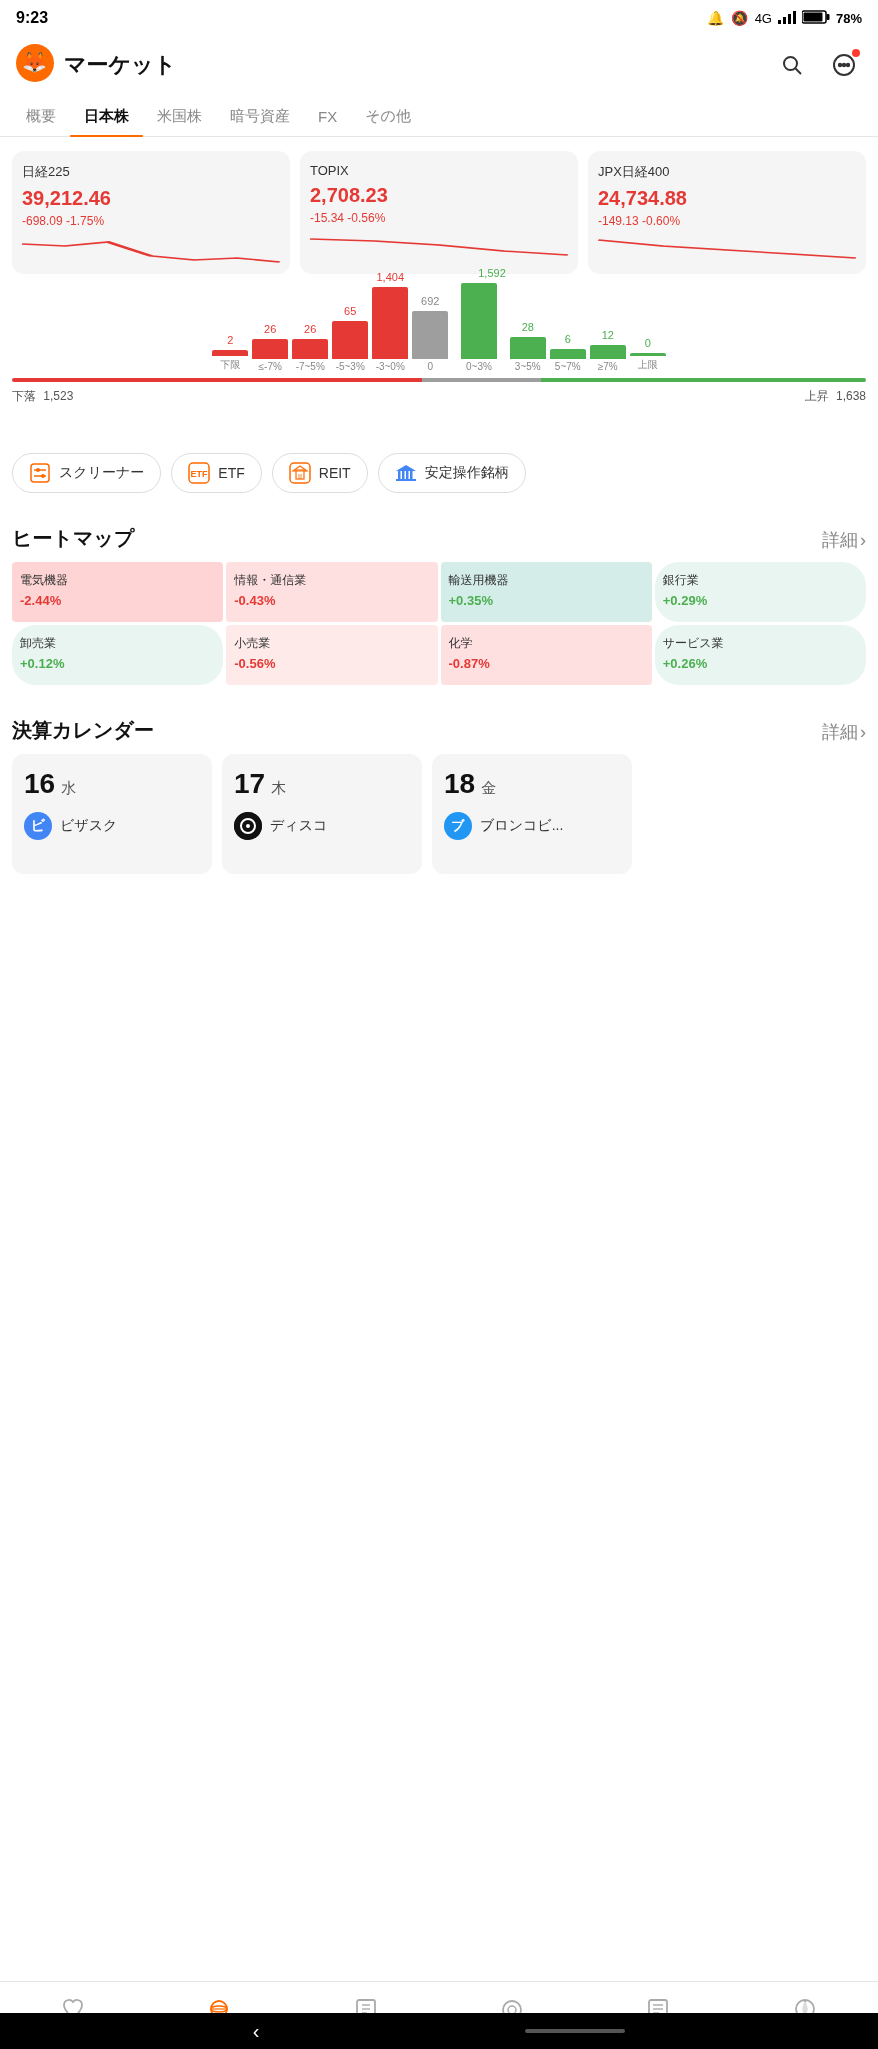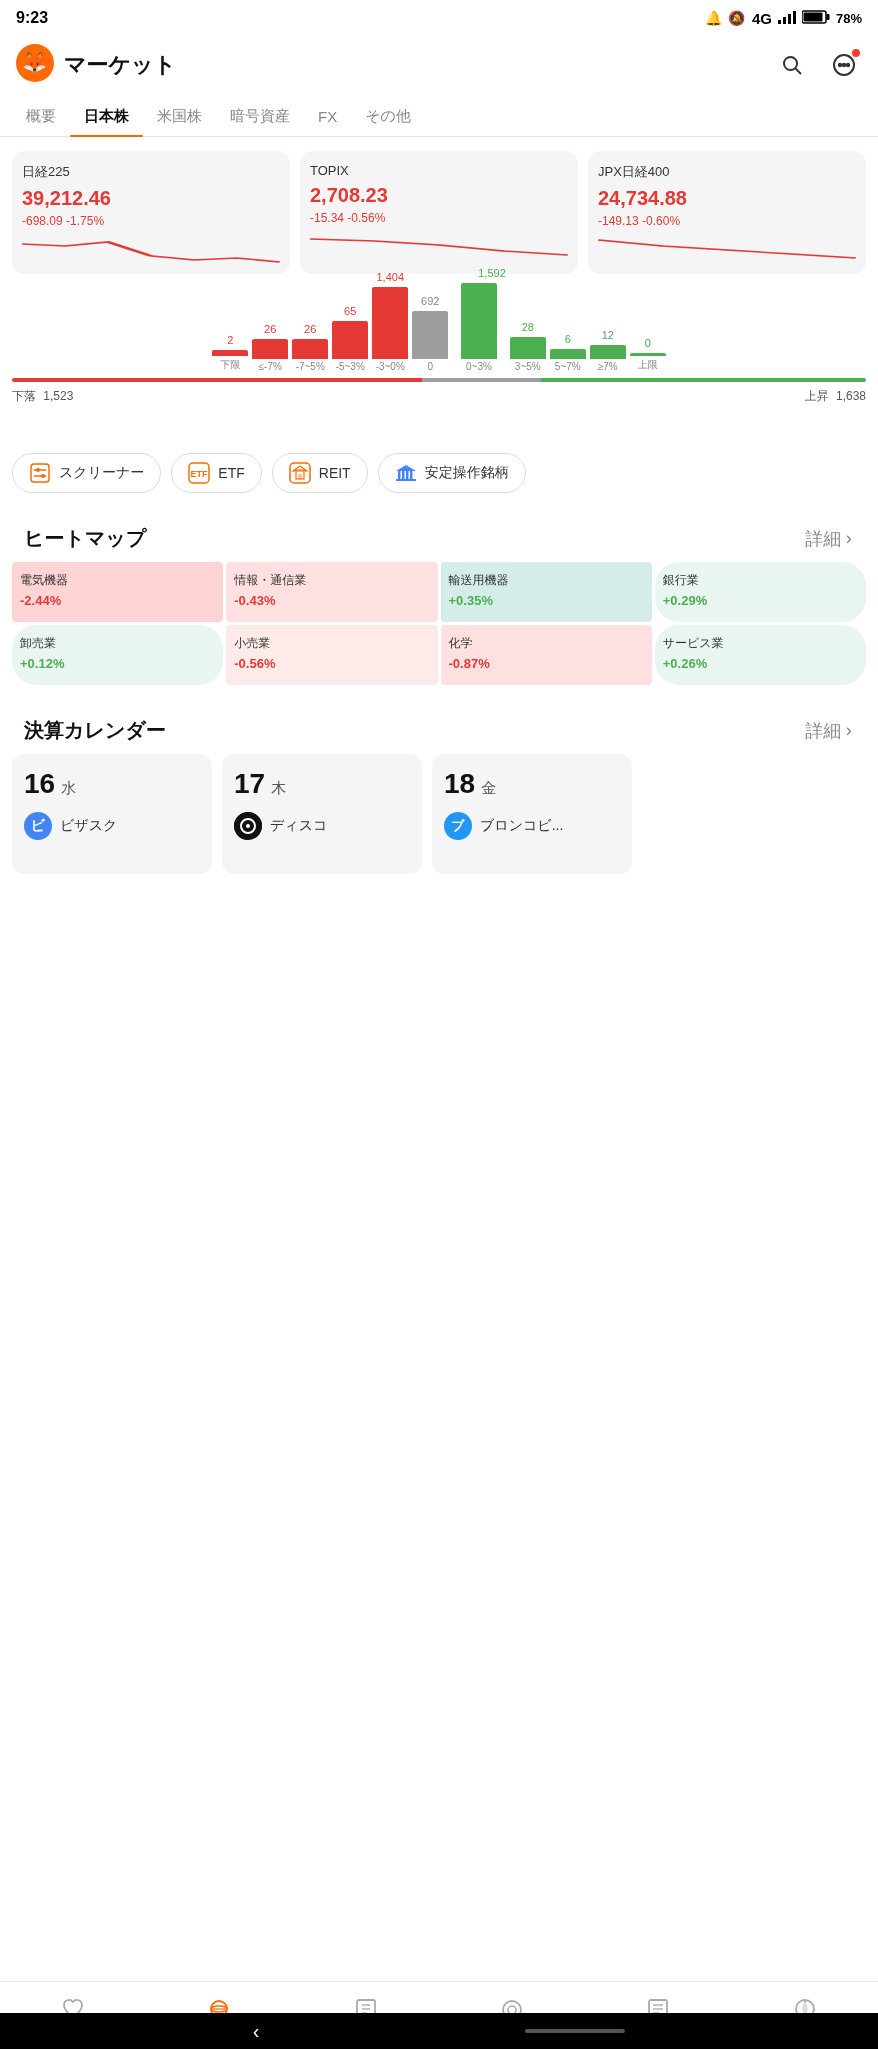--- a/index.html
+++ b/index.html
@@ -225,23 +225,22 @@
       height: 22px;
       display: flex;
       align-items: center;
       justify-content: center;
     }
 
     
     .section-header {
       display: flex;
       justify-content: space-between;
-      align-items: center;
-      padding: 16px 24px 10px;
-      font-family: Liberation Mono, monospace;
+      align-items: flex-end;
+      padding: 16px 12px 10px;
     }
     .section-title {
       font-size: 20px;
       font-weight: 700;
       color: #111;
     }
     .section-detail {
       font-size: 18px;
       color: #888;
       display: flex;
@@ -412,21 +411,21 @@
     }
   </style>
 </head>
 <body>
 
 <div class="status-bar">
   <span class="status-left">9:23</span>
   <div class="status-right">
     <span>🔔</span>
     <span>🔕</span>
-    <span style="font-size:15px;font-weight:700;">4G</span>
+    <span style="font-size:13px;font-weight:400;">4G</span>
     <span>
       <svg width="18" height="14" viewBox="0 0 18 14">
         <rect x="0" y="10" width="3" height="4" fill="#000"></rect>
         <rect x="5" y="7" width="3" height="7" fill="#000"></rect>
         <rect x="10" y="4" width="3" height="10" fill="#000"></rect>
         <rect x="15" y="1" width="3" height="13" fill="#000"></rect>
       </svg>
     </span>
     <span>
       <svg width="28" height="14" viewBox="0 0 28 14">

